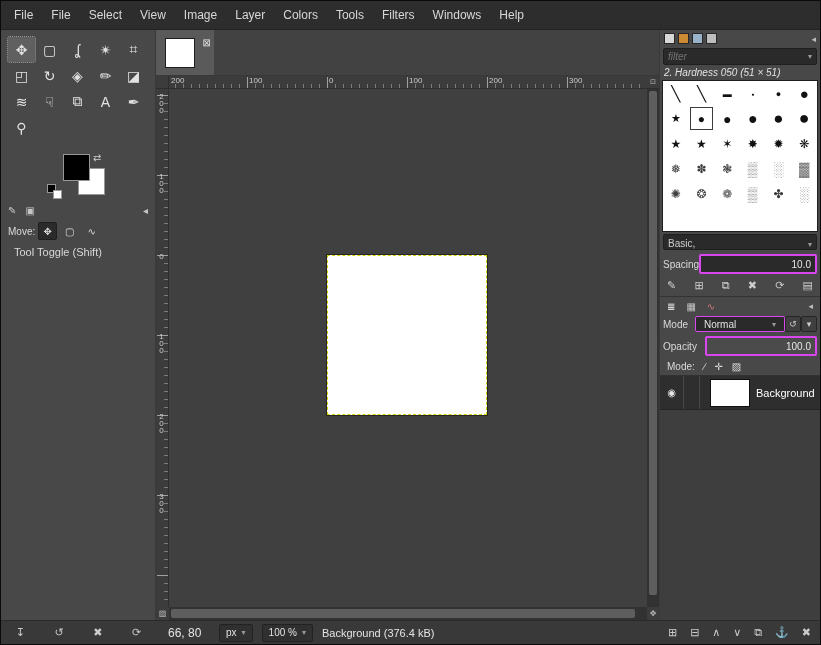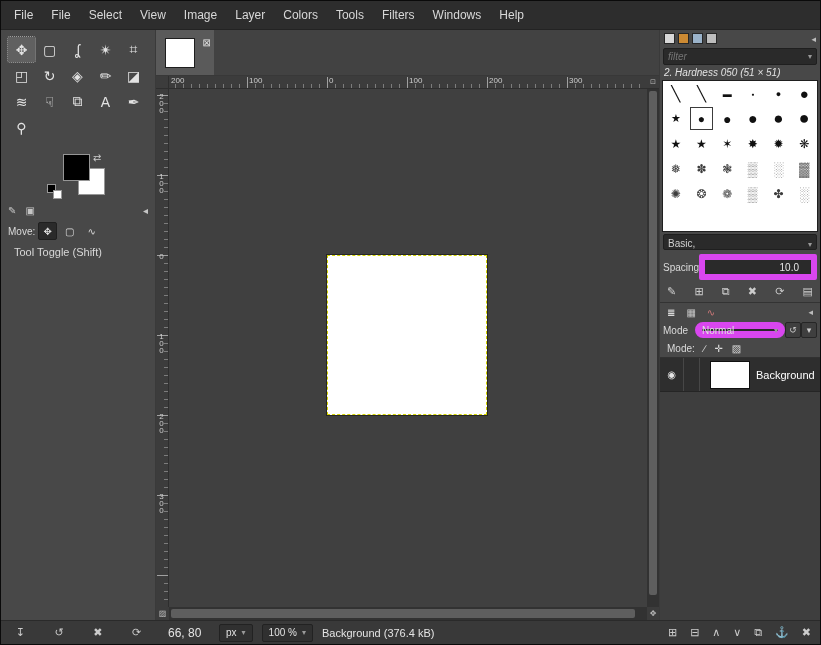--- a/index.html
+++ b/index.html
@@ -91,30 +91,30 @@
   .bcell:nth-child(7){font-size:11px}
   .bcell:nth-child(9){font-size:14px}
   .bcell:nth-child(10){font-size:16px}
   .bcell:nth-child(11){font-size:17px}
   .bcell:nth-child(12){font-size:18px}
   .bcell:nth-child(n+19){color:#3d3d3d}
   .bcell:nth-child(22),.bcell:nth-child(23),.bcell:nth-child(24),.bcell:nth-child(28),.bcell:nth-child(30){color:#777;font-size:14px}
   .tag-box{margin:2px 3px;height:16px;background:#2a2a2a;border:1px solid #1f1f1f;display:flex;align-items:flex-end;padding:0 4px;font-size:10px;color:#cfcfcf;border-radius:2px}
   .row-flex{display:flex;align-items:center;margin:2px 3px}
   .lab{font-size:10px;color:#dadada}
-  .slider{flex:1;height:26px;background:#2a2a2a;border:6px solid #d946ef;display:flex;align-items:center;justify-content:flex-end;padding:0 12px;font-size:10px;color:#e6e6e6;border-radius:2px}
+  .slider{flex:1;height:20px;background:#2a2a2a;border:2px solid #d946ef;display:flex;align-items:center;justify-content:flex-end;padding:0 4px;font-size:10px;color:#e6e6e6;border-radius:2px}
   .slider.filled{background:#4b4b4b}
   .brush-actions{display:flex;align-items:center;justify-content:space-between;padding:3px 7px;font-size:11px;color:#ccc}
   .rp-divider{height:1px;background:#333;margin:1px 0}
   .dock-tabs{flex:0 0 16px;display:flex;align-items:center;gap:11px;padding:0 7px;font-size:10px;color:#c5c5c5}
   .dock-tabs .active{color:#fff}
   .dock-tabs .paths{color:#d27a7a}
   .mode-label{width:32px}
   .op-label{width:42px}
-  .select{flex:1;height:16px;background:#2a2a2a;border:7px solid #d946ef;display:flex;align-items:center;padding:0 0;font-size:10px;color:#e0e0e0;border-radius:8px}
+  .select{flex:1;height:16px;background:#2a2a2a;border:1px solid #d946ef;display:flex;align-items:center;padding:0 8px;font-size:10px;color:#e0e0e0;border-radius:2px}
   .select .arrow{margin-left:auto;font-size:8px;color:#999}
   .mini-btn{width:16px;height:16px;background:#3f3f3f;border:1px solid #262626;display:flex;align-items:center;justify-content:center;font-size:9px;color:#ccc;border-radius:2px}
   .lock-row{display:flex;align-items:center;gap:9px;margin:3px 7px;font-size:10px;color:#dadada}
   .layer-list{flex:1;background:#3e3e3e;border-top:1px solid #313131;overflow:hidden;min-height:0}
   .layer-row{height:34px;display:flex;align-items:center;background:#2e2e2e;border-bottom:1px solid #252525}
   .eye-cell{width:24px;height:100%;display:flex;align-items:center;justify-content:center;border-right:1px solid #474747;font-size:10px;color:#e6e6e6}
   .chain-cell{width:16px;height:100%;border-right:1px solid #474747}
   .layer-thumb{width:40px;height:28px;background:#fff;border:1px solid #101010;margin-left:10px}
   .layer-name{margin-left:6px;font-size:11px;color:#fff;white-space:nowrap}
 
@@ -327,20 +327,26 @@
       <div class="row-flex">
         <span class="lab mode-label">Mode</span>
         <span class="select">
           <span>Normal</span>
           <span class="arrow">▾</span>
         </span>
         <span class="mini-btn">↺</span>
         <span class="mini-btn">▾</span>
       </div>
 
+      <div class="row-flex">
+        <span class="lab op-label">Opacity</span>
+        <span class="slider filled">
+            <span>100.0</span>
+          </span>
+      </div>
 
       <div class="lock-row">
         <span>Mode:</span>
         <span>∕</span>
         <span>✛</span>
         <span>▨</span>
       </div>
 
       <div class="layer-list">
         <div class="layer-row">

